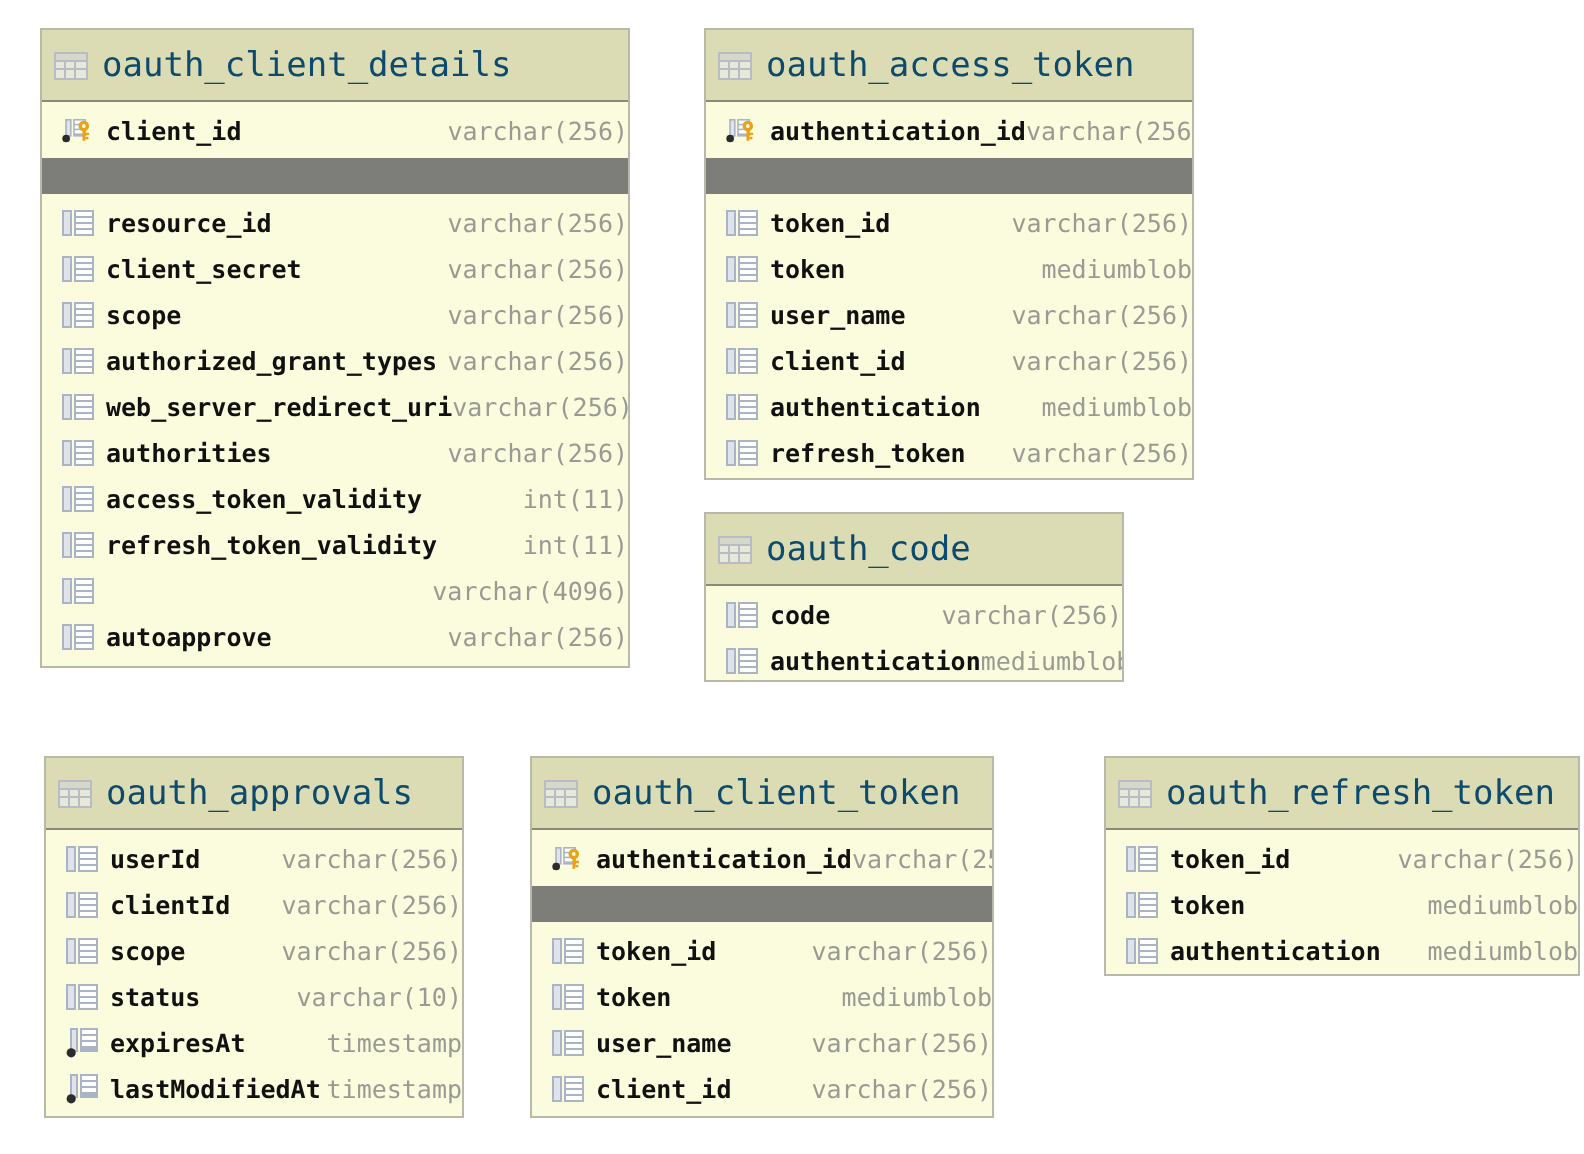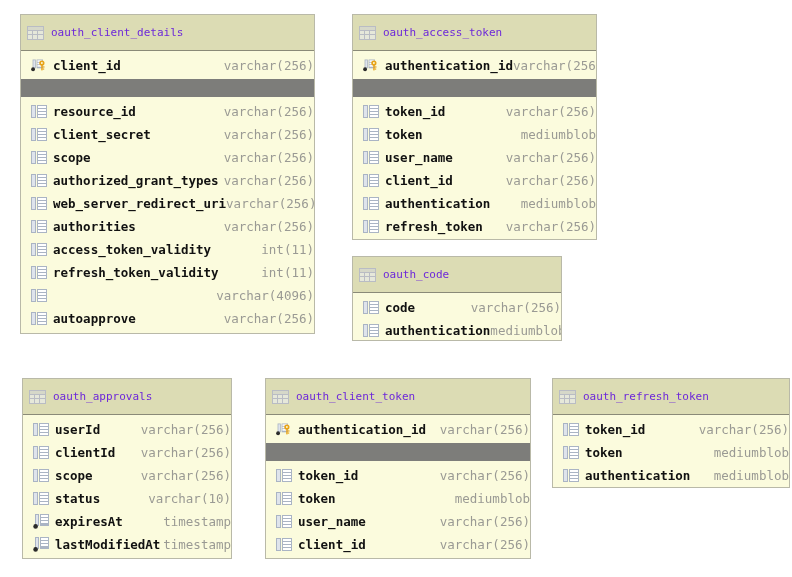--- a/index.html
+++ b/index.html
@@ -37,22 +37,22 @@
     display: flex;
     align-items: center;
     padding-left: 6px;
     box-sizing: border-box;
     overflow: hidden;
     white-space: nowrap;
   }
 
   .entity-title {
     font-family: "DejaVu Sans Mono", monospace;
-    font-size: 11px;
-    color: #6d28d9;
+    font-size: 17px;
+    color: #0c4a6e;
     letter-spacing: 0px;
     white-space: nowrap;
     margin-left: 7px;
   }
 
   .table-icon {
     width: 17px;
     height: 14px;
     flex: 0 0 auto;
     display: block;
@@ -583,21 +583,21 @@
               <rect x="8" y="4" width="7" height="2" fill="#ffffff"></rect>
               <rect x="8" y="7" width="7" height="2" fill="#ffffff"></rect>
               <circle cx="2.6" cy="12.4" r="2.3" fill="#2b2b2b"></circle>
             </svg>
           </span>
           <span class="col-name">lastModifiedAt</span>
           <span class="col-type">timestamp</span>
         </div>
       </div>
     </div>
-    <div class="entity" style="left: 265px; top: 378px; width: 266px; height: 181px;">
+    <div class="entity" style="left: 265px; top: 378px; width: 232px; height: 181px;">
       <div class="entity-header">
         <span style="display: flex;">
           <svg class="table-icon" viewBox="0 0 17 14" xmlns="http://www.w3.org/2000/svg">
             <rect x="0" y="0" width="17" height="14" fill="#b9bcc4"></rect>
             <rect x="1" y="1" width="15" height="3" fill="#d6d8c9"></rect>
             <rect x="1" y="5" width="4" height="3" fill="#e6e8da"></rect>
             <rect x="6" y="5" width="4" height="3" fill="#e6e8da"></rect>
             <rect x="11" y="5" width="5" height="3" fill="#e6e8da"></rect>
             <rect x="1" y="9" width="4" height="4" fill="#e6e8da"></rect>
             <rect x="6" y="9" width="4" height="4" fill="#e6e8da"></rect>

